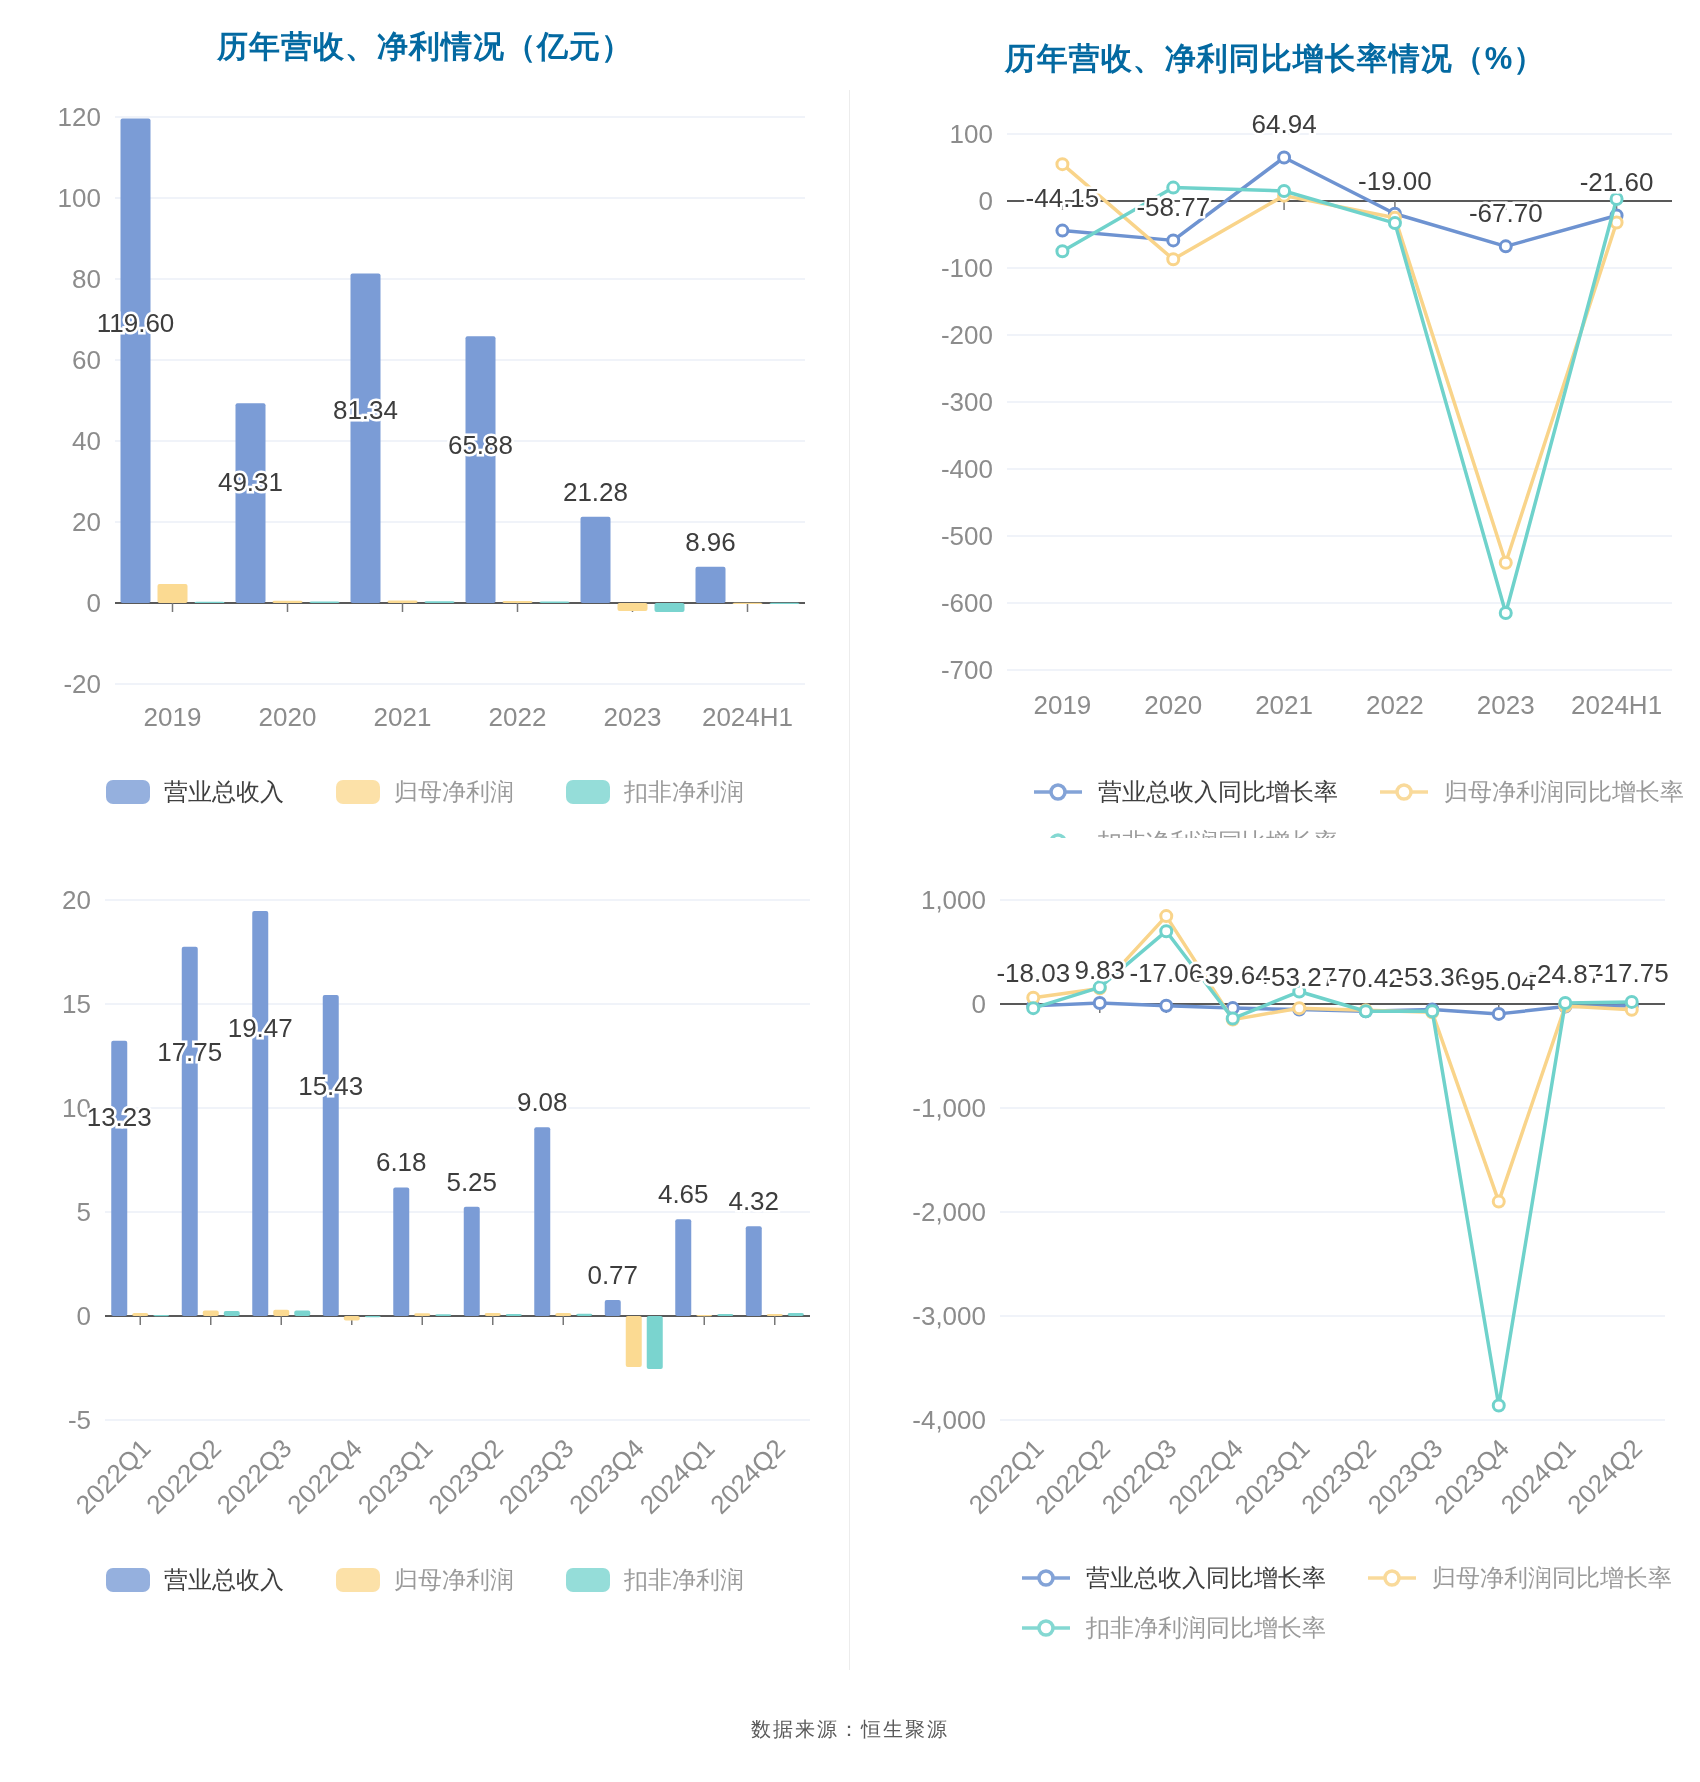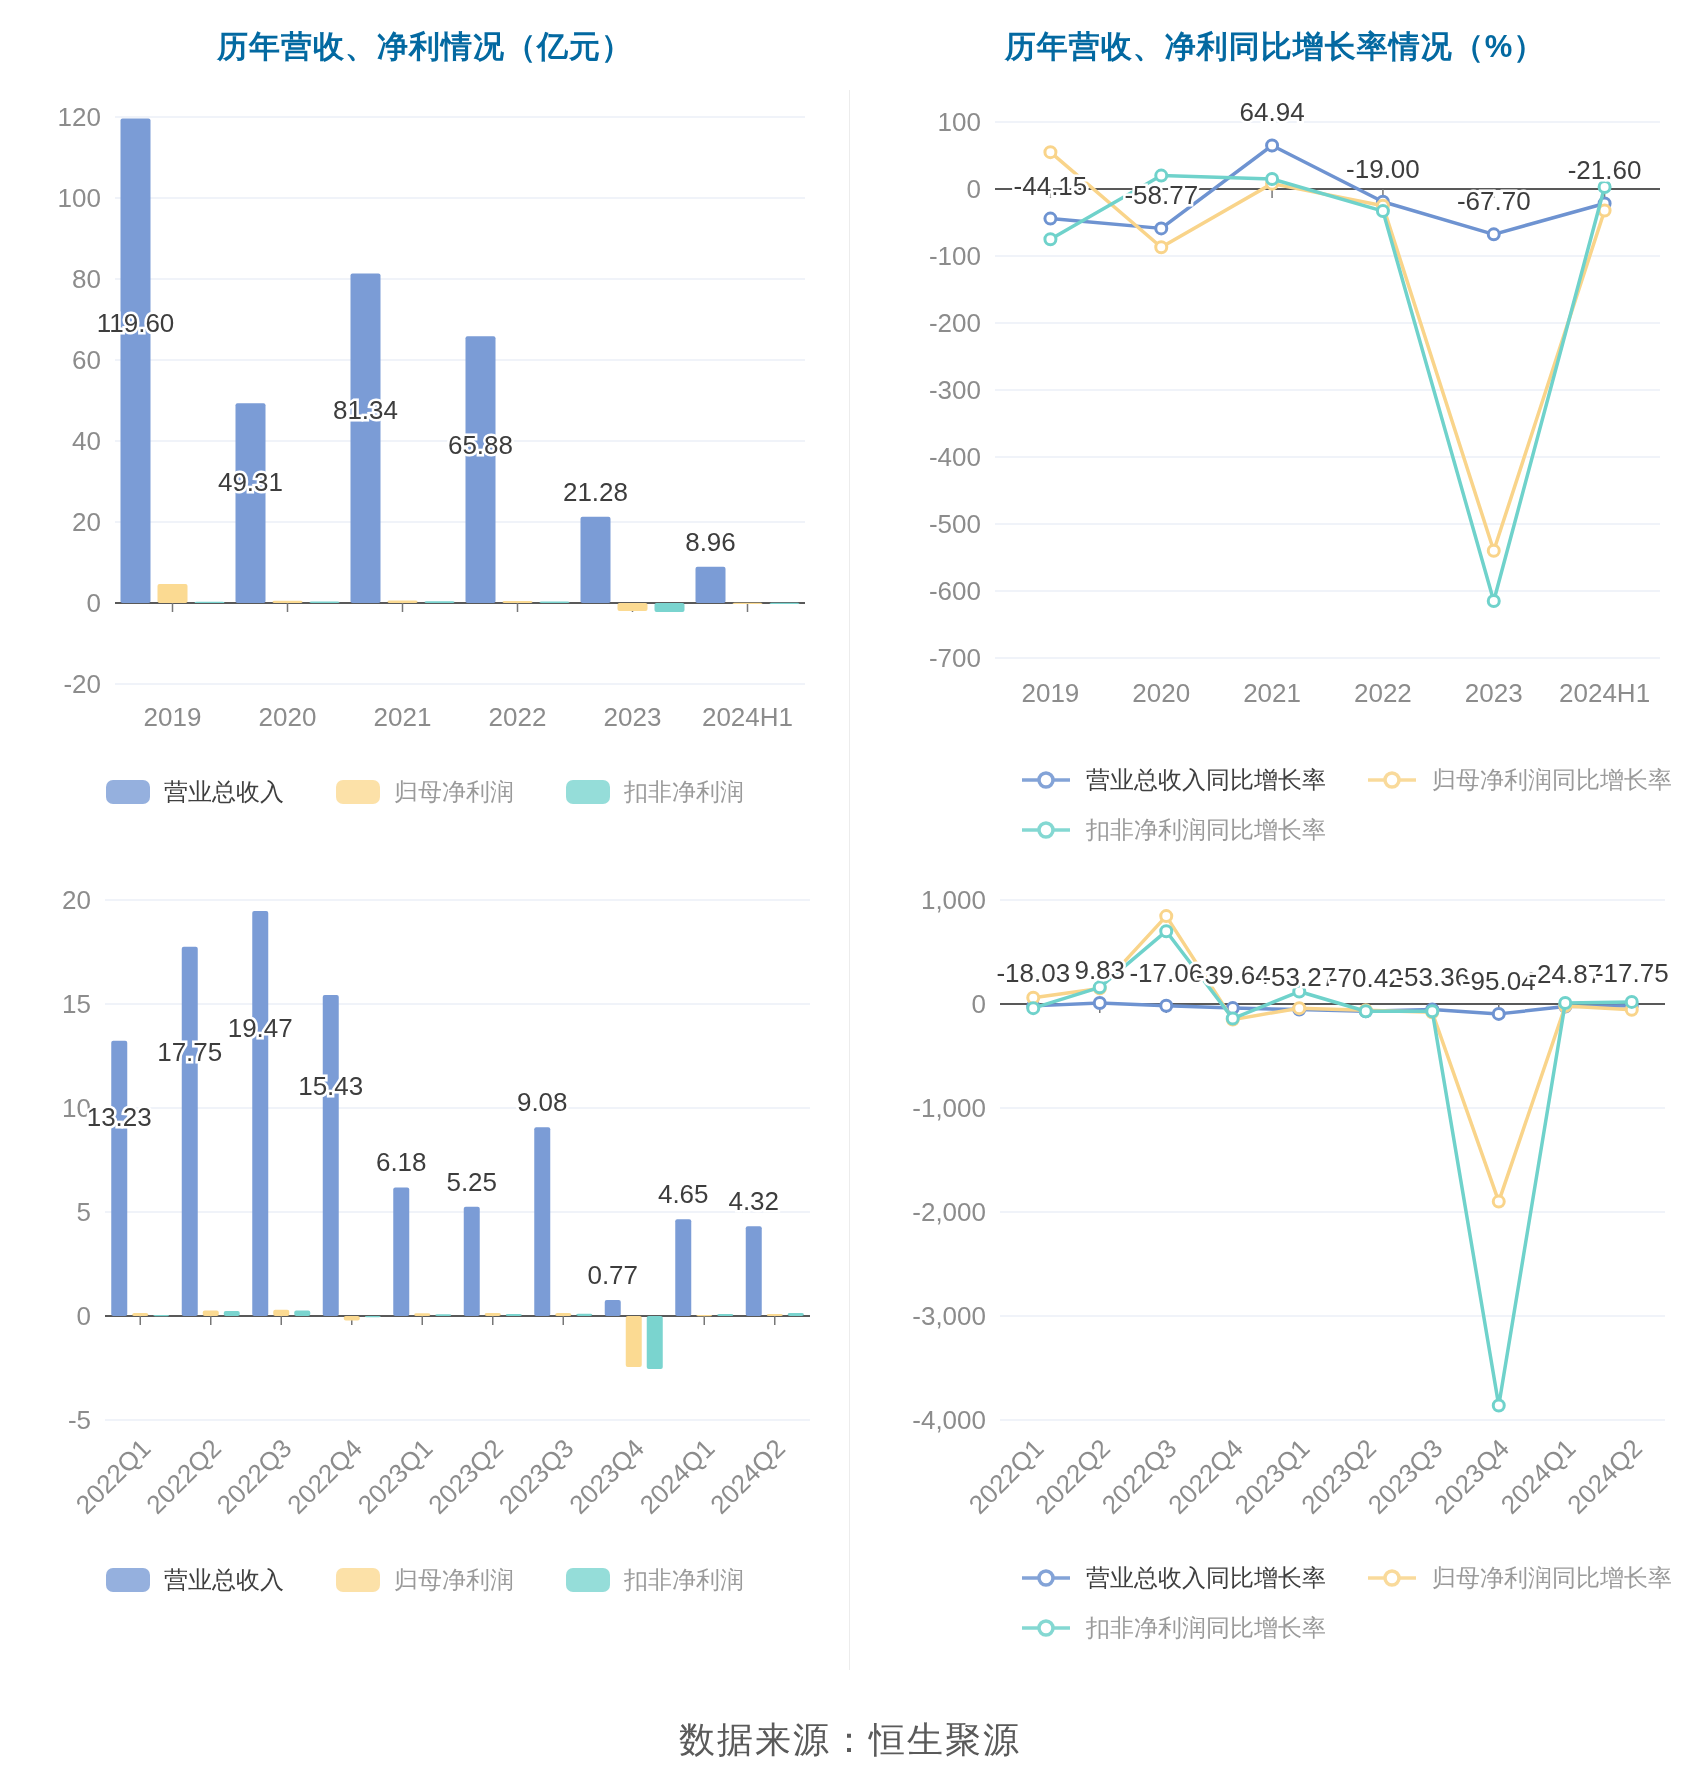--- a/index.html
+++ b/index.html
@@ -11,21 +11,21 @@
   .chart-title{text-align:center;font-size:31px;font-weight:bold;color:#0369a1;
                padding-top:26px;height:46px;letter-spacing:1px;}
   svg.plot{display:block;}
   .ax{font-size:26px;fill:#8C8C8C;}
   .dlabel{font-size:26px;fill:#3D3D3D;stroke:#ffffff;stroke-width:5px;paint-order:stroke;}
   .legend{display:flex;align-items:flex-end;font-size:24px;}
   .legend.center{justify-content:center;gap:52px;margin-top:4px;}
   .legend.rows{flex-wrap:wrap;width:700px;margin-left:170px;row-gap:18px;column-gap:40px;margin-top:2px;}
   .lg-item{display:inline-flex;align-items:center;gap:14px;cursor:pointer;}
   .chip{display:inline-block;width:44px;height:24px;border-radius:7px;opacity:.8;}
-  .footer{text-align:center;font-size:36px;color:#5A5A5A;margin-top:14px;letter-spacing:2px;}
+  .footer{text-align:center;font-size:20px;color:#5A5A5A;margin-top:14px;letter-spacing:2px;}
 </style>
 </head>
 <body>
 
 <div class="grid">
   <div class="divider"></div>
 
   <figure class="cell" style="margin:0">
     <figcaption class="chart-title">历年营收、净利情况（亿元）</figcaption>
     <svg class="plot" width="850" height="700" viewBox="0 0 850 700">
@@ -103,21 +103,21 @@
           <span class="chip" style="background: rgb(251, 218, 146);"></span>
           <span style="color: rgb(154, 154, 154);">归母净利润</span>
         </span>
         <span class="lg-item">
           <span class="chip" style="background: rgb(122, 212, 207);"></span>
           <span style="color: rgb(154, 154, 154);">扣非净利润</span>
         </span>
       </div>
   </figure>
 
-  <figure class="cell" style="margin:0">
+  <figure class="cell" style="margin:12px">
     <figcaption class="chart-title">历年营收、净利同比增长率情况（%）</figcaption>
     <svg class="plot" width="850" height="690" viewBox="0 0 850 690">
         <g>
           <line x1="145" y1="50" x2="810" y2="50" stroke="#E2E7F3" stroke-width="1.2"></line>
           <text x="131" y="59" text-anchor="end" class="ax">100</text>
           <line x1="145" y1="117" x2="810" y2="117" stroke="#595959" stroke-width="2"></line>
           <text x="131" y="126" text-anchor="end" class="ax">0</text>
           <line x1="145" y1="184" x2="810" y2="184" stroke="#E2E7F3" stroke-width="1.2"></line>
           <text x="131" y="193" text-anchor="end" class="ax">-100</text>
           <line x1="145" y1="251" x2="810" y2="251" stroke="#E2E7F3" stroke-width="1.2"></line>

